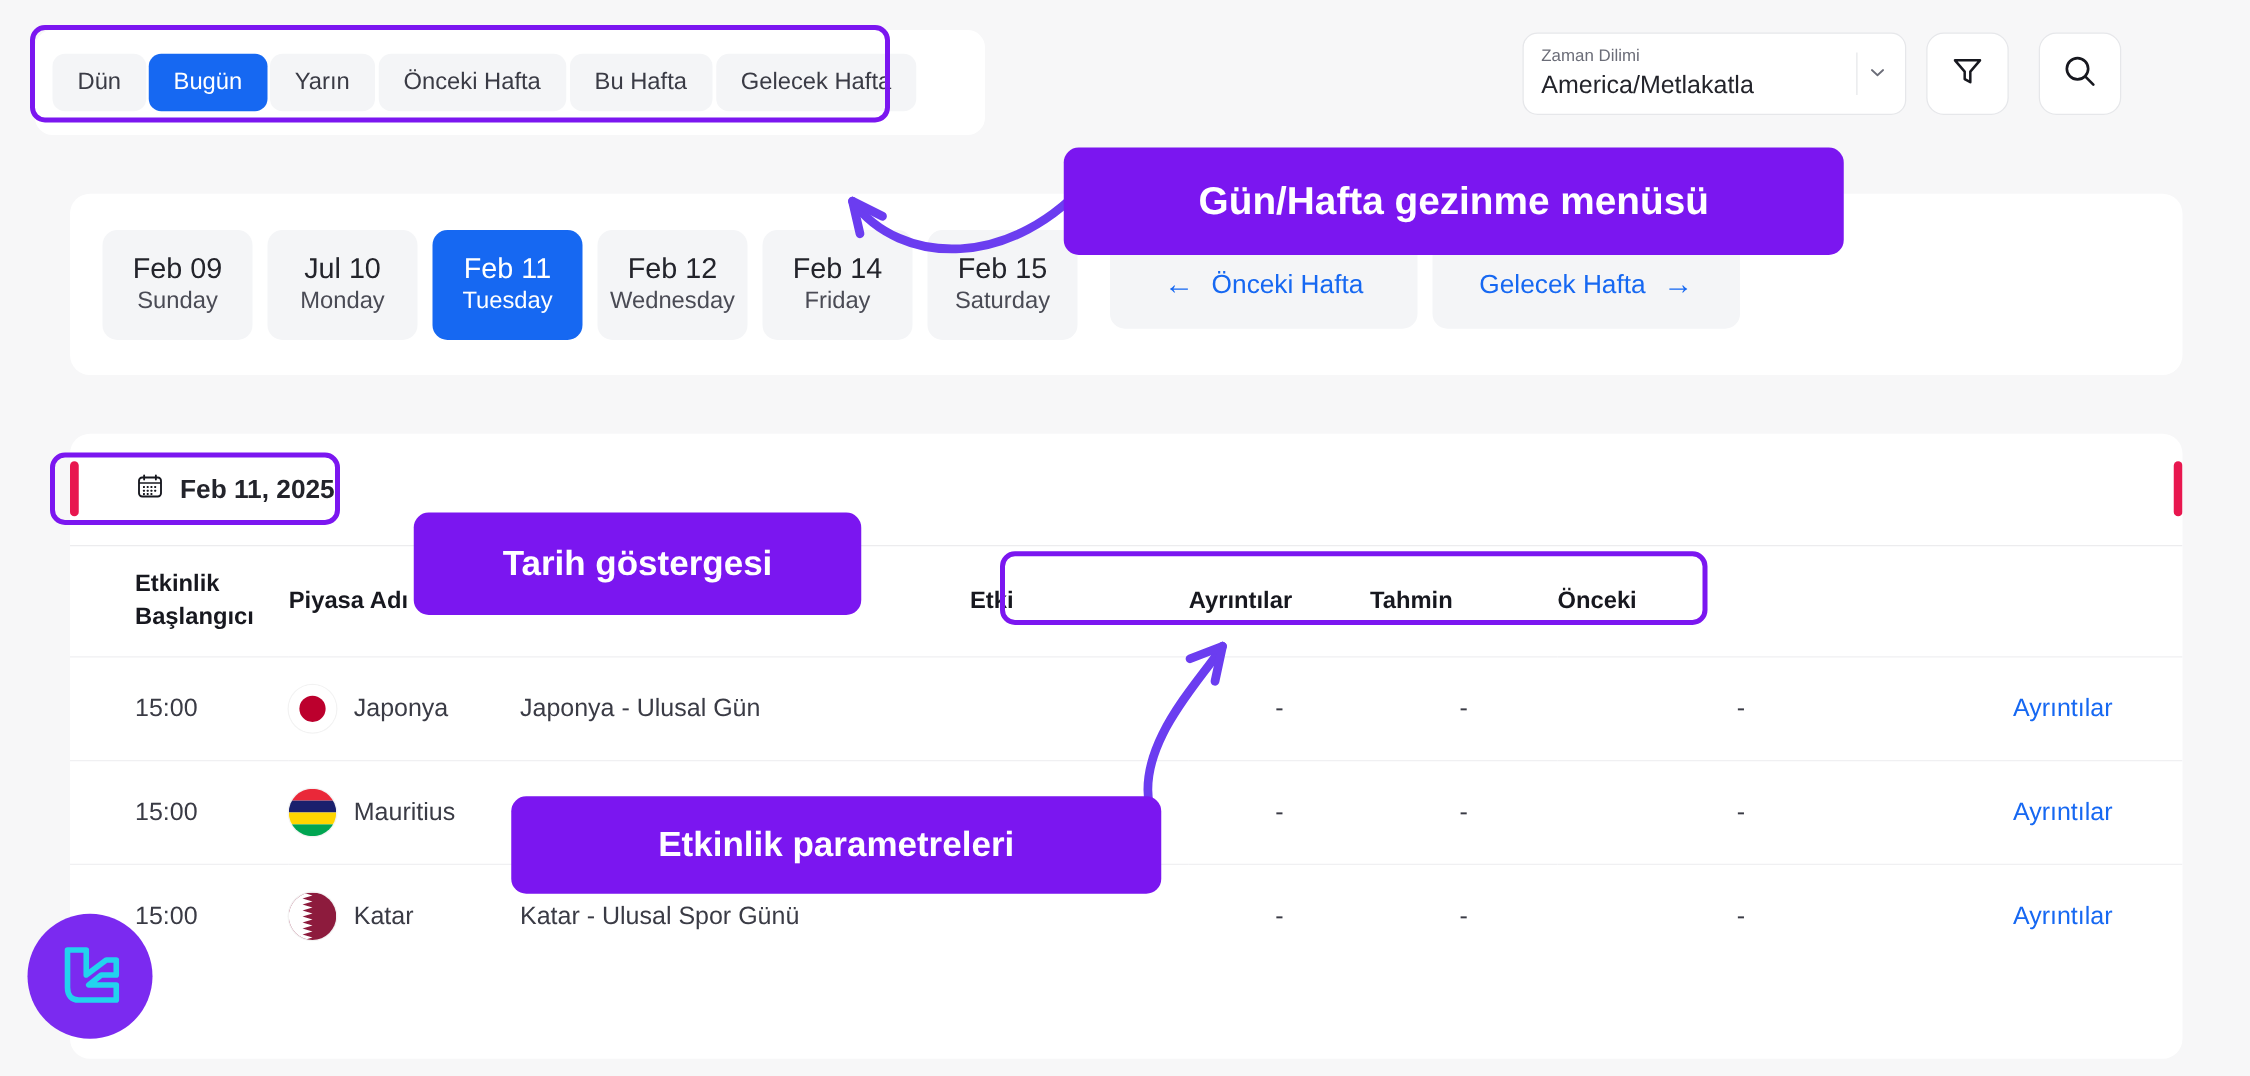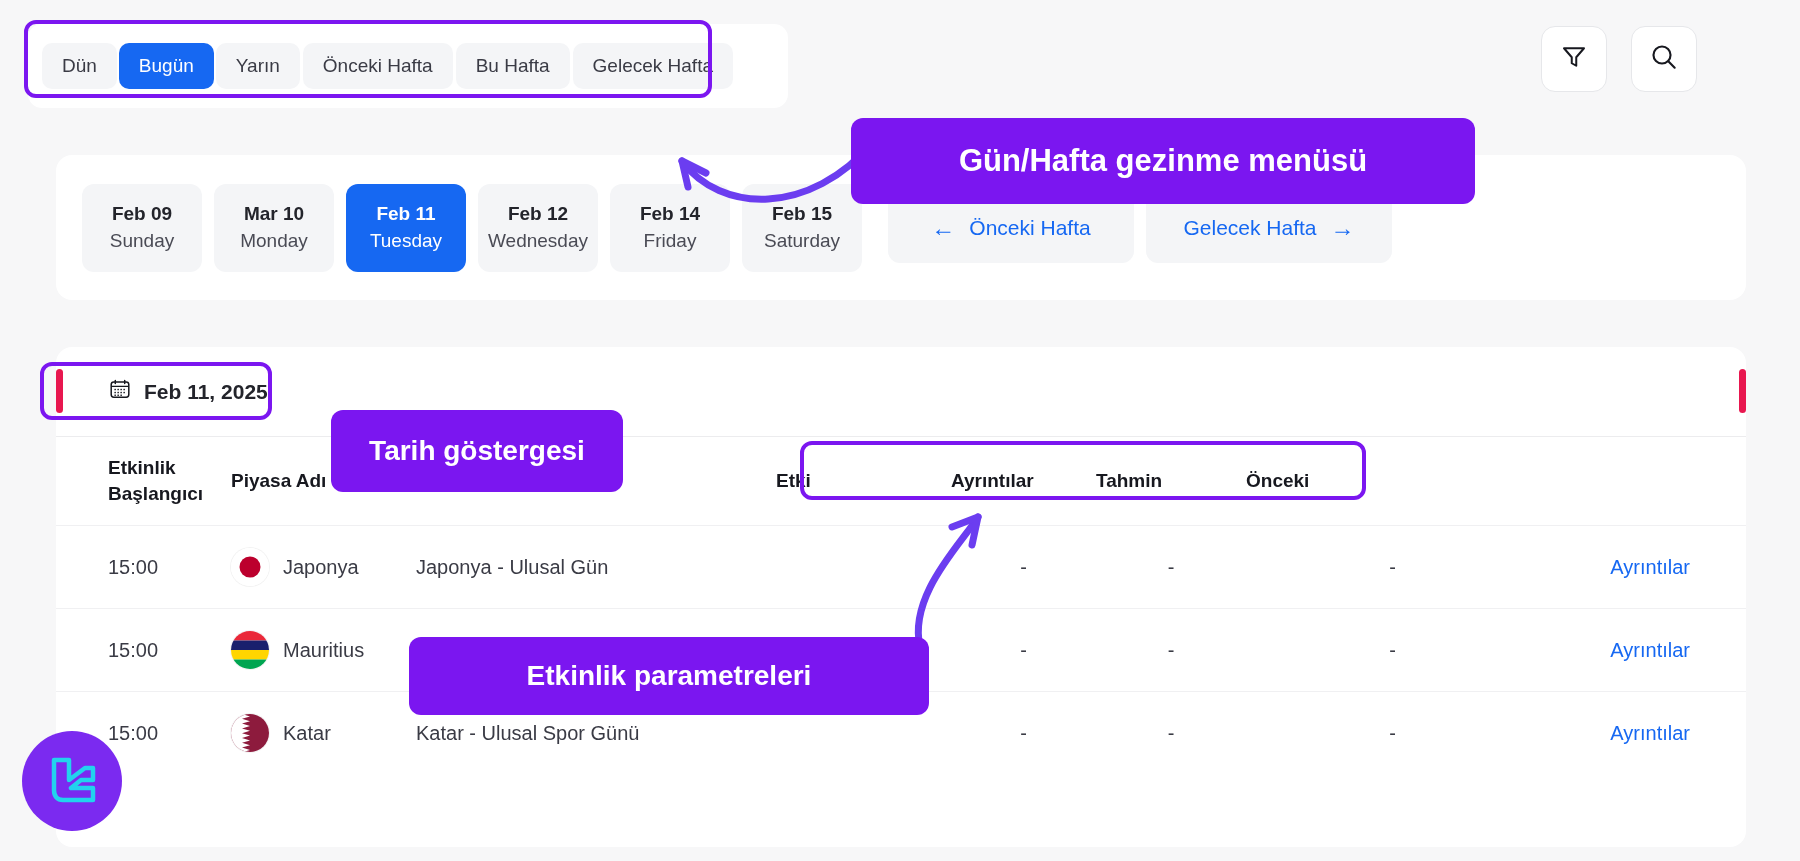--- a/index.html
+++ b/index.html
@@ -85,21 +85,21 @@
     gap: 12px;
   }
   .day {
     width: 120px; height: 88px;
     background: #f4f5f7;
     border-radius: 12px;
     display: flex; flex-direction: column;
     align-items: center; justify-content: center;
     cursor: pointer;
   }
-  .day .d-date { font-size: 19px; color: #23242b; font-weight: 700; line-height: 26px; }
+  .day .d-date { font-size: 23px; color: #23242b; font-weight: 400; line-height: 26px; }
   .day .d-name { font-size: 19px; color: #4a4b55; line-height: 28px; }
   .day.active { background: #1668f2; }
   .day.active .d-date, .day.active .d-name { color: #ffffff; }
 
   .weekbtn {
     height: 70px;
     background: #f4f5f7;
     border-radius: 12px;
     display: flex; align-items: center; justify-content: center;
     gap: 14px;
@@ -178,21 +178,21 @@
     position: absolute;
     background: #7b16f0;
     color: #fff;
     border-radius: 12px;
     display: flex; align-items: center; justify-content: center;
     font-weight: 700;
     text-align: center;
     padding: 0 26px;
   }
   #callout-nav    { left: 851px; top: 118px;  width: 624px; height: 86px; font-size: 31px; }
-  #callout-date   { left: 331px; top: 410px;  width: 292px; height: 82px; font-size: 28px; }
+  #callout-date   { left: 331px; top: 410px;  width: 358px; height: 82px; font-size: 28px; }
   #callout-params { left: 409px; top: 637px;  width: 520px; height: 78px; font-size: 28px; }
 
   .arrow-svg { position: absolute; pointer-events: none; }
 
   
   .logo {
     position: absolute; left: 22px; top: 731px;
     width: 100px; height: 100px;
     border-radius: 50%;
     background: #7b2af0;
@@ -222,20 +222,32 @@
     <div class="qn-pill plain">
         <span>Bu Hafta</span>
       </div>
     <div class="qn-sep"></div>
     <div class="qn-pill plain">
         <span>Gelecek Hafta</span>
       </div>
   </div>
   <div class="anno-box" id="box-quicknav"></div>
 
+  <div class="tz">
+    <div class="tz-texts">
+      <div class="tz-label">Zaman Dilimi</div>
+      <div class="tz-value">America/Metlakatla</div>
+    </div>
+    <div class="tz-div"></div>
+    <div class="chev">
+      <svg width="16" height="16" viewBox="0 0 16 16" fill="none">
+          <path d="M3.5 6L8 10.2L12.5 6" stroke="#6b6d78" stroke-width="1.4" stroke-linecap="round" stroke-linejoin="round"></path>
+        </svg>
+    </div>
+  </div>
 
   <div class="icon-btn" id="btn-filter">
     <span>
       <svg width="30" height="30" viewBox="0 0 24 24" fill="none">
         <path d="M4 5h16l-6.2 7.2V19l-3.6-2v-4.8L4 5z" stroke="#17181f" stroke-width="1.6" stroke-linejoin="round" stroke-linecap="round"></path>
       </svg>
     </span>
   </div>
 
   <div class="icon-btn" id="btn-search">
@@ -246,21 +258,21 @@
       </svg>
     </span>
   </div>
 
   <div class="daystrip">
     <div class="day">
       <div class="d-date">Feb 09</div>
       <div class="d-name">Sunday</div>
     </div>
     <div class="day">
-      <div class="d-date">Mar 10</div>
+      <div class="d-date">Jul 10</div>
       <div class="d-name">Monday</div>
     </div>
     <div class="day active">
       <div class="d-date">Feb 11</div>
       <div class="d-name">Tuesday</div>
     </div>
     <div class="day">
       <div class="d-date">Feb 12</div>
       <div class="d-name">Wednesday</div>
     </div>

